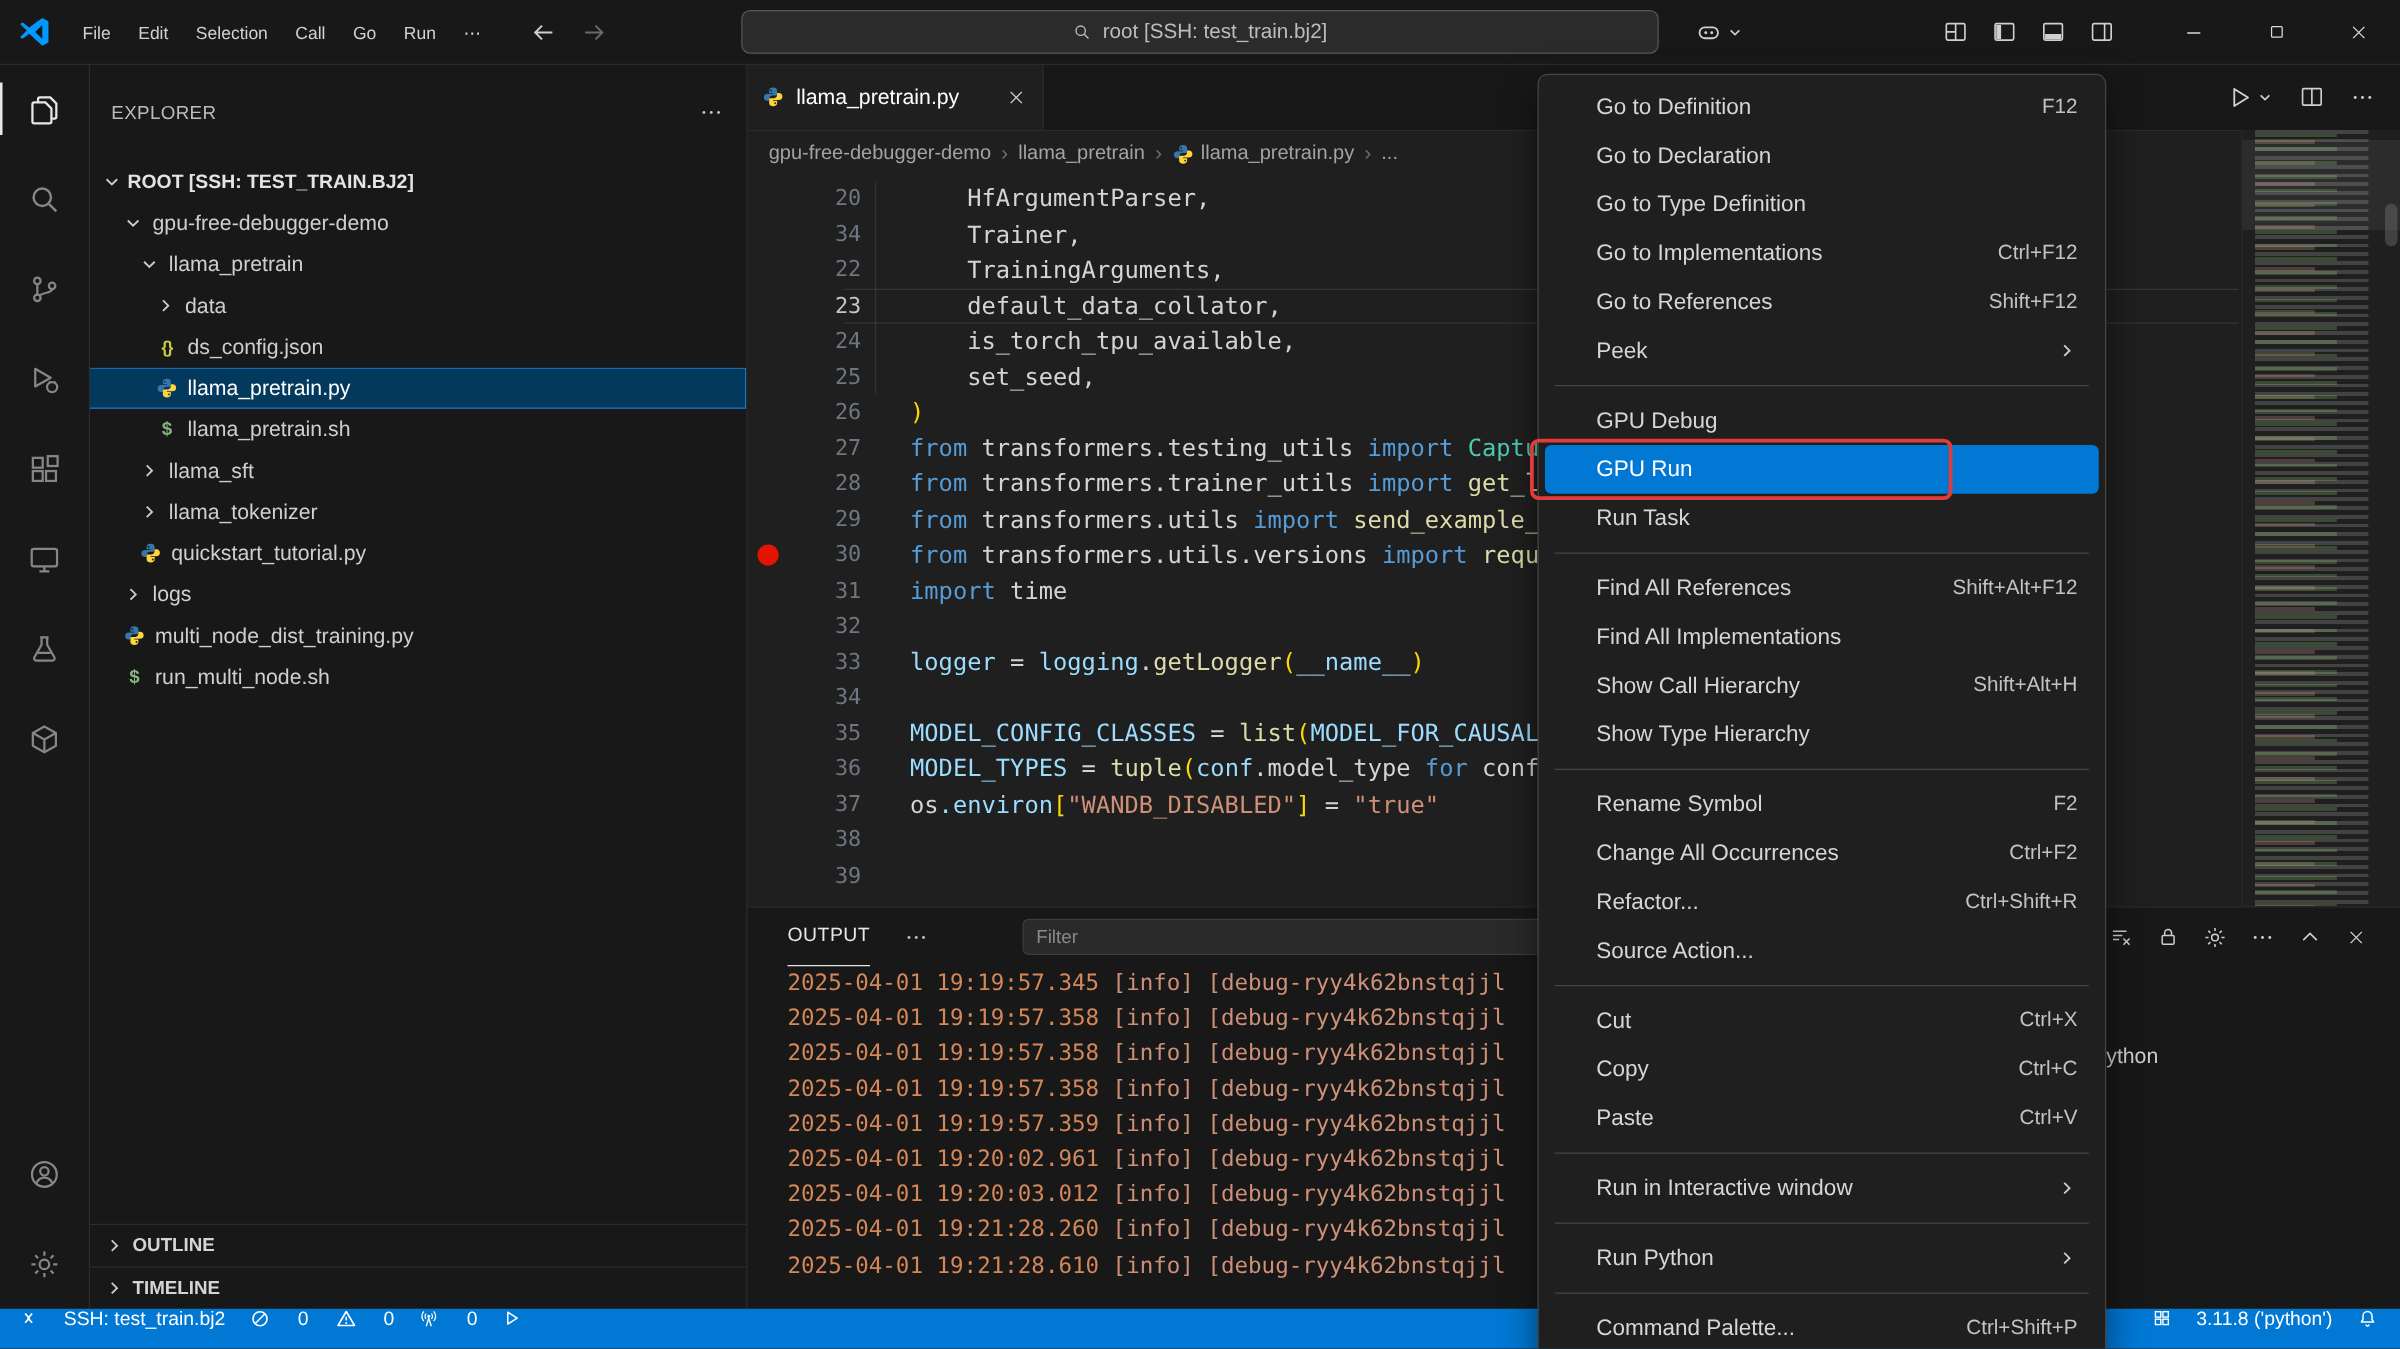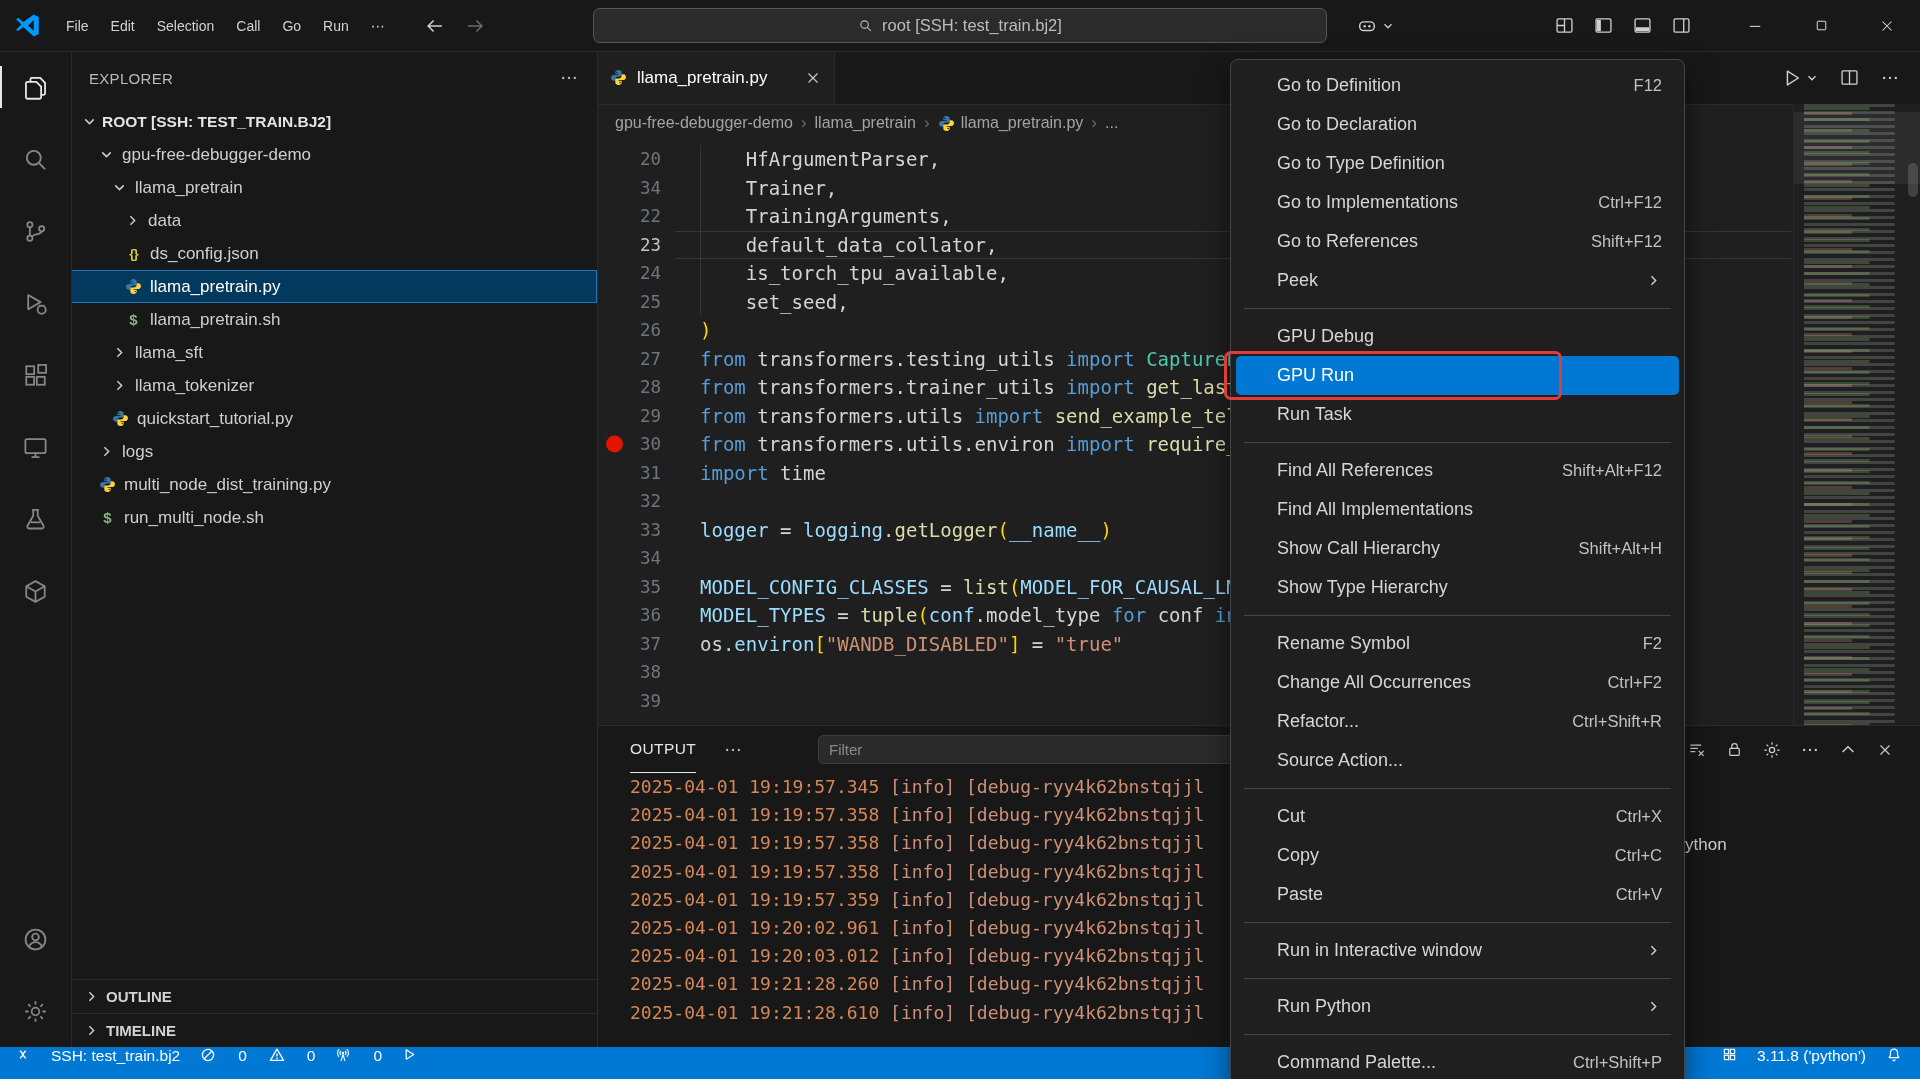--- a/index.html
+++ b/index.html
@@ -24,21 +24,21 @@
   
   .activitybar{position:absolute;left:0;top:51px;width:71px;bottom:32px;background:#181818;
                border-right:1px solid #2b2b2b;z-index:4;}
   .abitem{height:72px;display:flex;align-items:center;justify-content:center;color:#868686;position:relative;}
   .abitem.active{color:#e7e7e7;}
   .abitem.active::before{content:"";position:absolute;left:0;top:15px;bottom:15px;width:2px;background:#e7e7e7;}
   .ab-bottom{position:absolute;bottom:0;left:0;right:0;}
   
   .sidebar{position:absolute;left:71px;top:51px;width:526px;bottom:32px;background:#181818;
            border-right:1px solid #2b2b2b;z-index:3;}
-  .sb-head{height:54px;display:flex;align-items:center;padding:0 18px;}
+  .sb-head{height:54px;display:flex;align-items:center;padding:12px 18px;}
   .sb-title{font-size:15px;color:#bcbcbc;letter-spacing:.3px;}
   .sb-more{margin-left:auto;color:#c0c0c0;}
   .troot{height:33px;display:flex;align-items:center;font-weight:bold;font-size:15.5px;color:#e4e4e4;
          padding-left:10px;gap:4px;}
   .trow{height:33px;display:flex;align-items:center;font-size:17px;color:#cfcfcf;gap:7px;}
   .lvl1{padding-left:27px;} .lvl2{padding-left:40px;} .lvl3{padding-left:53px;}
   .trow.sel{background:#04395e;box-shadow:inset 0 0 0 1px #2079c0;color:#fff;}
   .tchev{width:17px;display:flex;color:#cccccc;flex:none;}
   .ficon{width:19px;display:flex;justify-content:center;align-items:center;flex:none;}
   .json-ic{color:#cbcb41;font-weight:bold;font-size:13.5px;letter-spacing:-1px;}
@@ -55,21 +55,21 @@
   .tabclose{margin-left:auto;color:#cccccc;}
   .tabactions{position:absolute;right:20px;top:0;height:53px;display:flex;align-items:center;gap:20px;color:#d0d0d0;}
   .ta{display:flex;align-items:center;gap:2px;}
   .breadcrumb{height:36px;display:flex;align-items:center;padding-left:18px;gap:8px;font-size:16px;color:#a3a3a3;}
   .bc-sep{color:#6e6e6e;font-size:17px;}
   .bc-item{display:flex;align-items:center;gap:6px;}
   .codearea{position:absolute;top:89px;left:0;right:0;bottom:0;overflow:hidden;
             font-family:"DejaVu Sans Mono",monospace;font-size:19px;}
   .rows{position:absolute;top:5px;left:0;right:0;}
   .crow{height:28.5px;display:flex;align-items:center;position:relative;}
-  .ln{width:64px;text-align:right;color:#6e7681;font-size:17.5px;flex:none;}
+  .ln{width:64px;text-align:right;color:#6e7681;font-size:17.5px;flex:none;padding-left:28px;}
   .crow.cur .ln{color:#c6c6c6;}
   .lc{padding-left:39px;white-space:pre;}
   .bp{position:absolute;left:9px;top:50%;transform:translateY(-50%);width:17px;height:17px;border-radius:50%;
       background:#e51400;}
   .crow.cur::after{content:"";position:absolute;left:78px;right:129px;top:0;bottom:0;
       border-top:1px solid rgba(255,255,255,.10);border-bottom:1px solid rgba(255,255,255,.10);pointer-events:none;}
   .indent-guide{position:absolute;left:103px;top:5px;height:171px;width:1px;background:rgba(255,255,255,.09);}
   .tk-kw{color:var(--tok-kw);} .tk-fn{color:var(--tok-fn);} .tk-cls{color:var(--tok-cls);}
   .tk-var{color:var(--tok-var);} .tk-str{color:var(--tok-str);} .tk-plain{color:var(--tok-plain);}
   .tk-bracket{color:var(--tok-bracket);}
@@ -551,21 +551,21 @@
             <div class="ln">28</div>
             <div class="lc"><span class="tk-kw">from</span><span class="tk-plain"> transformers.trainer_utils </span><span class="tk-kw">import</span><span class="tk-plain"> </span><span class="tk-fn">get_last_checkpoint</span></div>
           </div>
           <div class="crow">
             <div class="ln">29</div>
             <div class="lc"><span class="tk-kw">from</span><span class="tk-plain"> transformers.utils </span><span class="tk-kw">import</span><span class="tk-plain"> </span><span class="tk-fn">send_example_telemetry</span></div>
           </div>
           <div class="crow">
             <span class="bp"></span>
             <div class="ln">30</div>
-            <div class="lc"><span class="tk-kw">from</span><span class="tk-plain"> transformers.utils.environ </span><span class="tk-kw">import</span><span class="tk-plain"> </span><span class="tk-fn">require_version</span></div>
+            <div class="lc"><span class="tk-kw">from</span><span class="tk-plain"> transformers.utils.versions </span><span class="tk-kw">import</span><span class="tk-plain"> </span><span class="tk-fn">require_version</span></div>
           </div>
           <div class="crow">
             <div class="ln">31</div>
             <div class="lc"><span class="tk-kw">import</span><span class="tk-plain"> time</span></div>
           </div>
           <div class="crow">
             <div class="ln">32</div>
             <div class="lc"></div>
           </div>
           <div class="crow">

